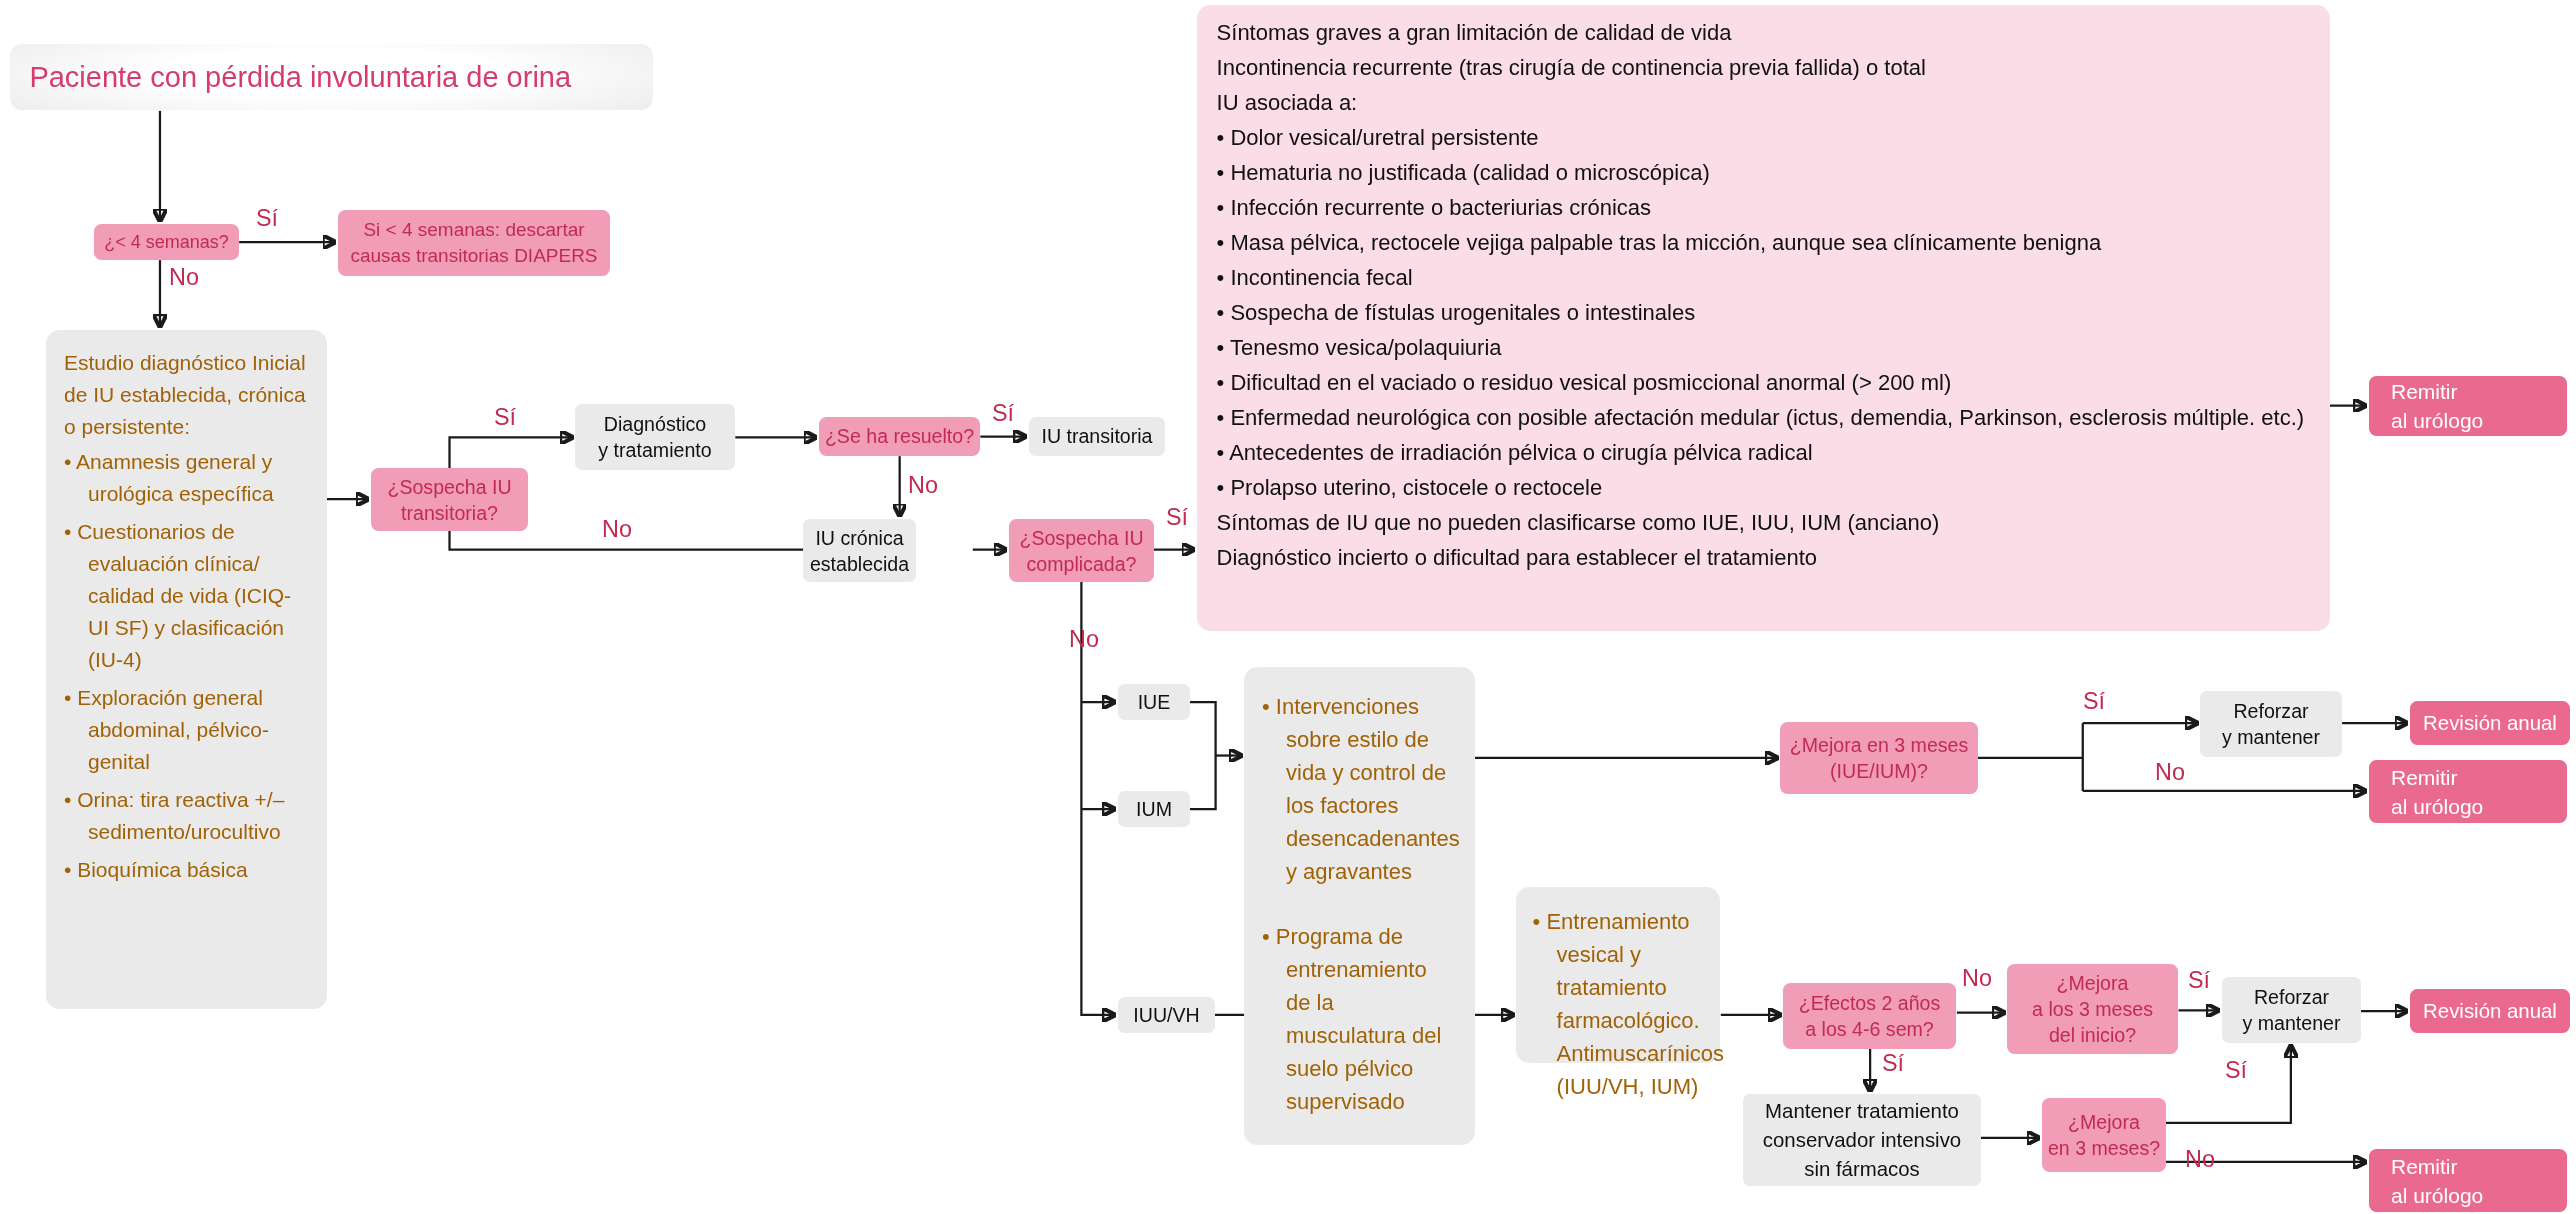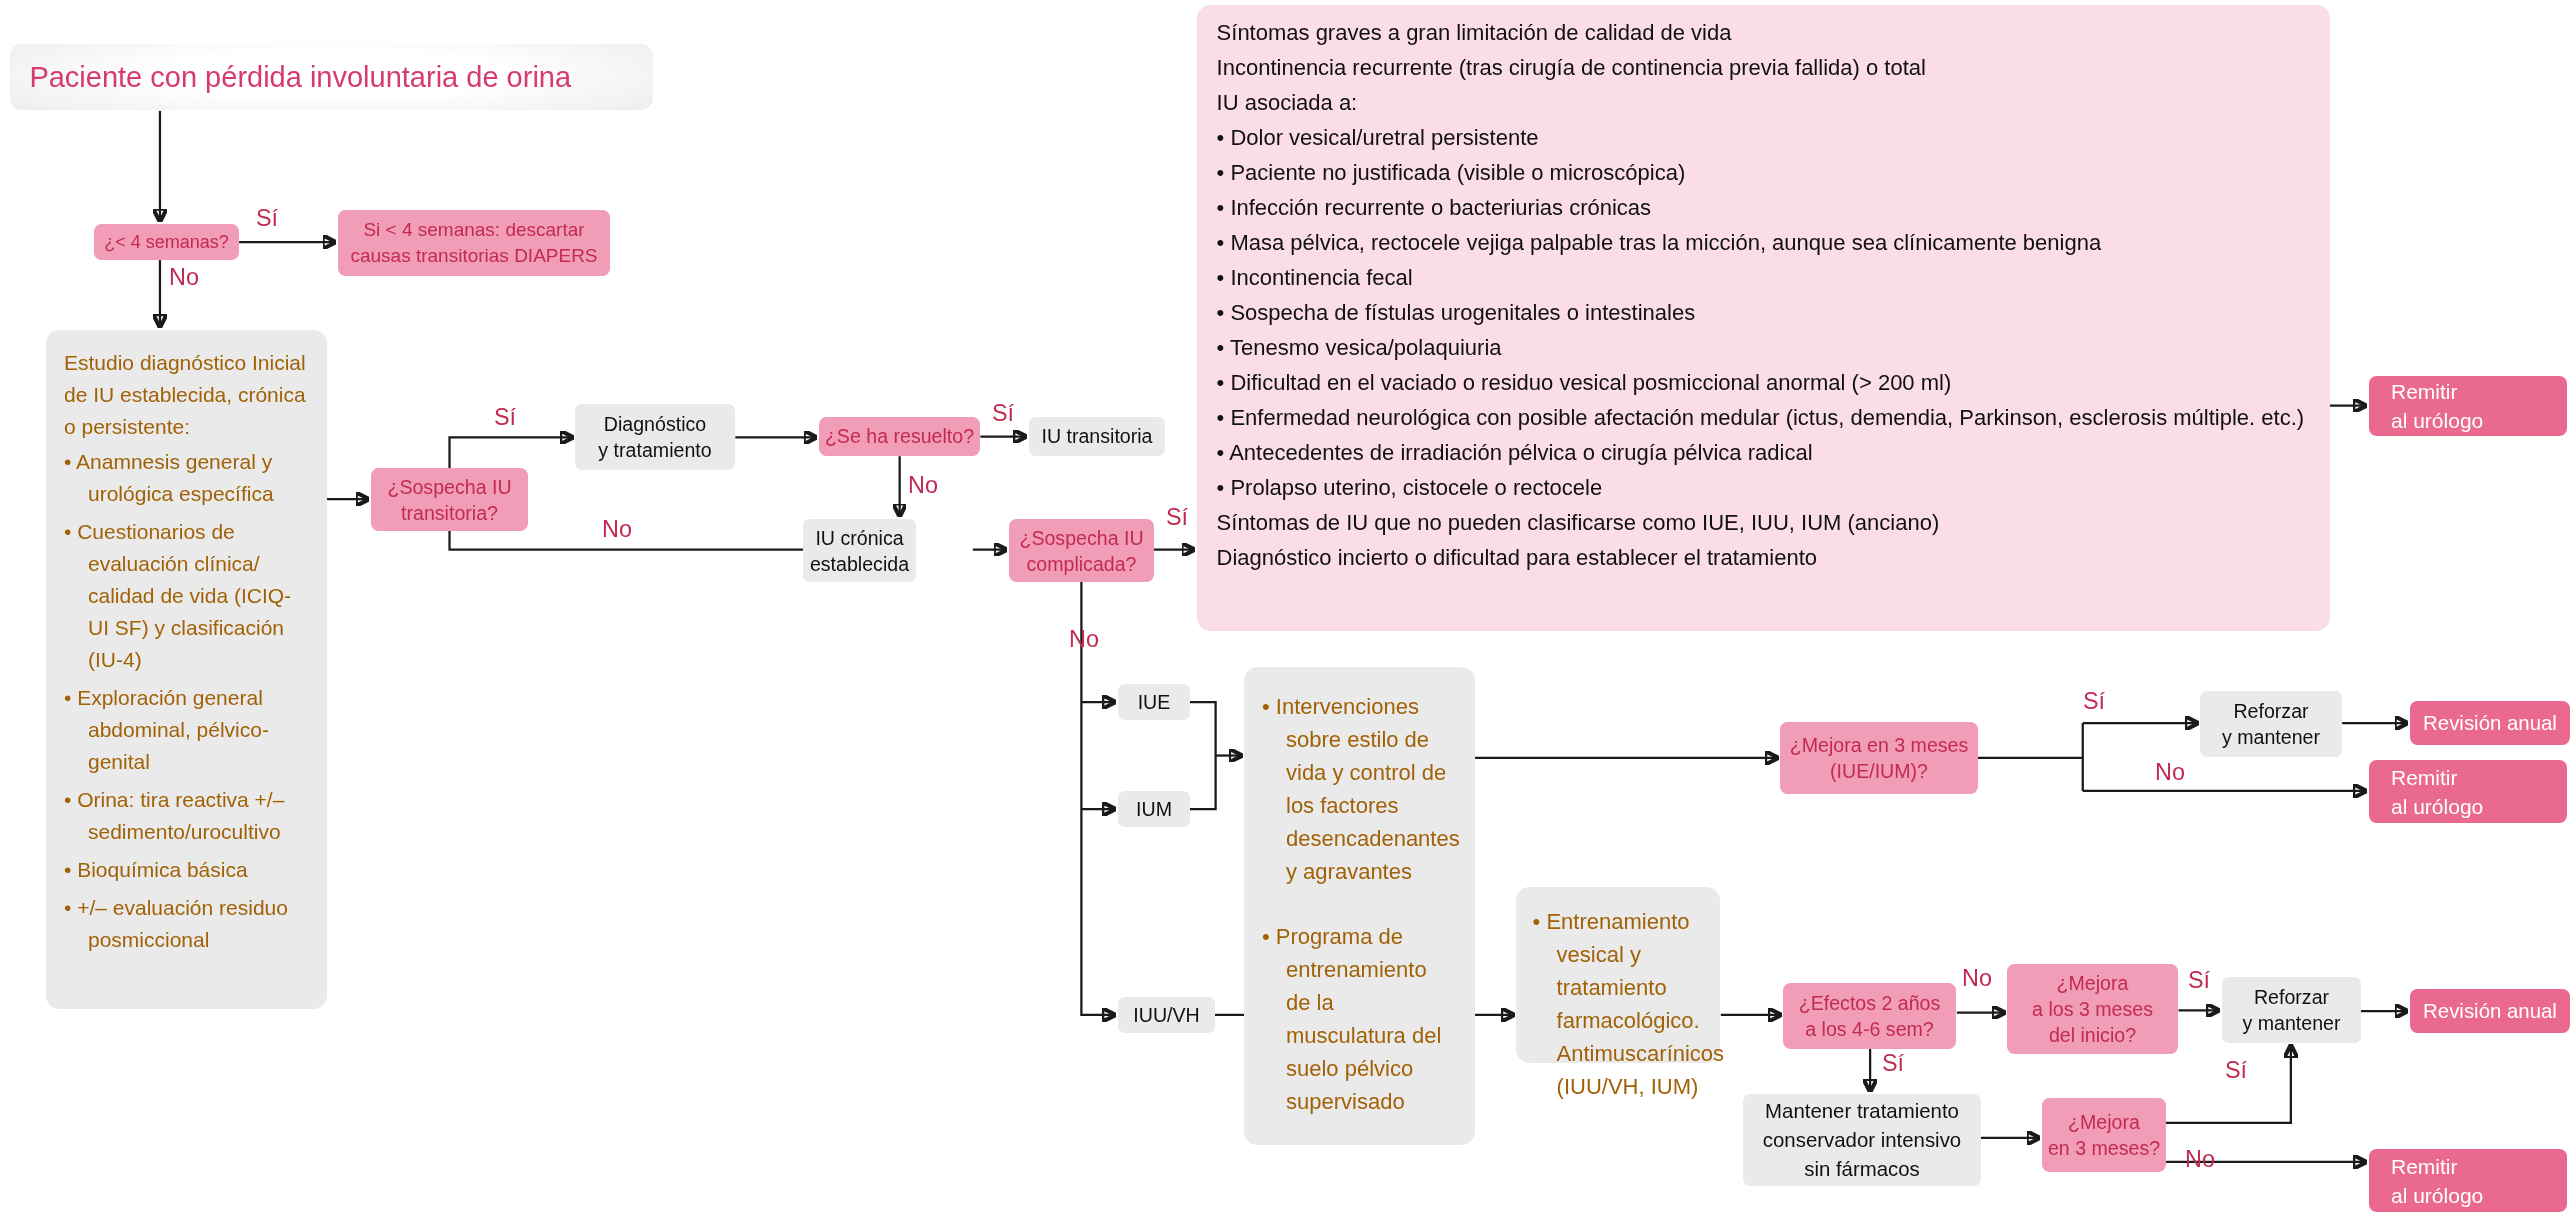--- a/index.html
+++ b/index.html
@@ -92,21 +92,20 @@
     </div>
 
   <div class="node biggray estudio" style="left:46px;top:330px;width:281px;height:679px">
     <div class="estudio-intro">Estudio diagnóstico Inicial de IU establecida, crónica o persistente:</div>
     <div class="hanging">
         <div class="line-item">• Anamnesis general y urológica específica</div>
         <div class="line-item">• Cuestionarios de evaluación clínica/ calidad de vida (ICIQ-UI SF) y clasificación (IU-4)</div>
         <div class="line-item">• Exploración general abdominal, pélvico-genital</div>
         <div class="line-item">• Orina: tira reactiva +/– sedimento/urocultivo</div>
         <div class="line-item">• Bioquímica básica</div>
-        <div class="line-item">• +/– evaluación residuo posmiccional</div>
       </div>
   </div>
 
   <div class="node pink center fs26" style="left:371px;top:468px;width:157px;height:63px">
       <div class="line-item">¿Sospecha IU</div>
       <div class="line-item">transitoria?</div>
     </div>
 
   <div class="node gray center fs26" style="left:575px;top:404px;width:160px;height:66px">
       <div class="line-item">Diagnóstico</div>
@@ -129,21 +128,21 @@
   <div class="node pink center fs26" style="left:1009px;top:519px;width:145px;height:63px">
       <div class="line-item">¿Sospecha IU</div>
       <div class="line-item">complicada?</div>
     </div>
 
   <div class="node lightpink criteria hanging" style="left:1197px;top:5.3px;width:1133px;height:626px">
       <div class="line-item">Síntomas graves a gran limitación de calidad de vida</div>
       <div class="line-item">Incontinencia recurrente (tras cirugía de continencia previa fallida) o total</div>
       <div class="line-item">IU asociada a:</div>
       <div class="line-item">• Dolor vesical/uretral persistente</div>
-      <div class="line-item">• Paciente no justificada (visible o microscópica)</div>
+      <div class="line-item">• Hematuria no justificada (calidad o microscópica)</div>
       <div class="line-item">• Infección recurrente o bacteriurias crónicas</div>
       <div class="line-item">• Masa pélvica, rectocele vejiga palpable tras la micción, aunque sea clínicamente benigna</div>
       <div class="line-item">• Incontinencia fecal</div>
       <div class="line-item">• Sospecha de fístulas urogenitales o intestinales</div>
       <div class="line-item">• Tenesmo vesica/polaquiuria</div>
       <div class="line-item">• Dificultad en el vaciado o residuo vesical posmiccional anormal (&gt; 200 ml)</div>
       <div class="line-item">• Enfermedad neurológica con posible afectación medular (ictus, demendia, Parkinson, esclerosis múltiple. etc.)</div>
       <div class="line-item">• Antecedentes de irradiación pélvica o cirugía pélvica radical</div>
       <div class="line-item">• Prolapso uterino, cistocele o rectocele</div>
       <div class="line-item">Síntomas de IU que no pueden clasificarse como IUE, IUU, IUM (anciano)</div>

